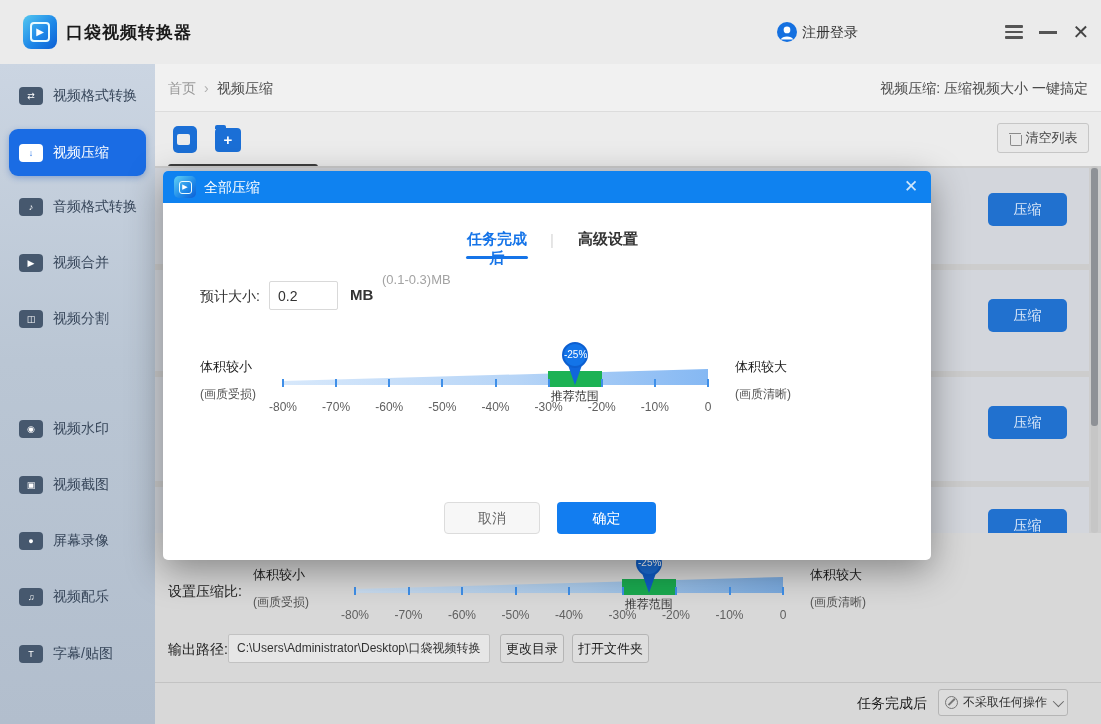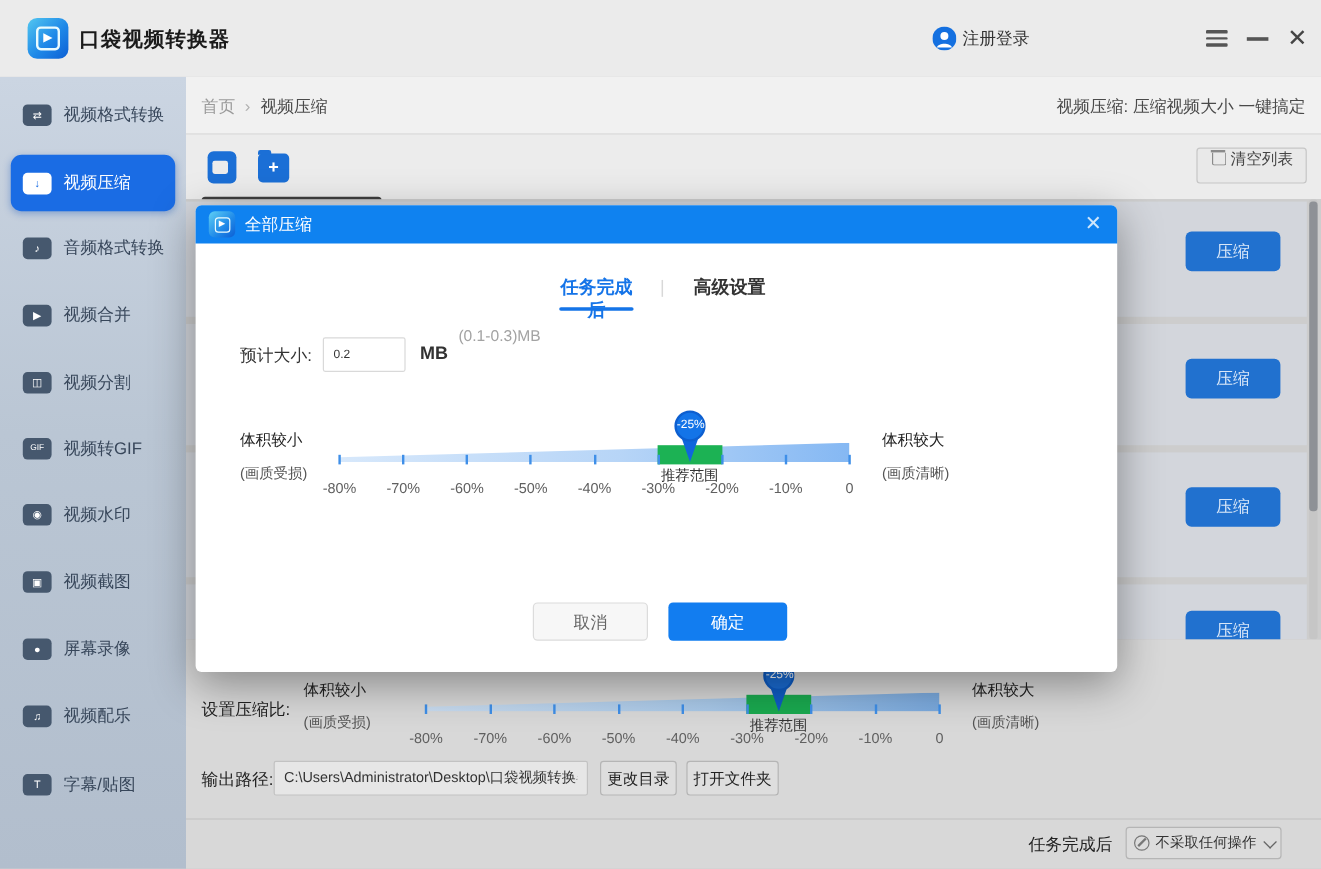--- a/index.html
+++ b/index.html
@@ -37,21 +37,21 @@
   .crumb-cur { position:absolute; left:62px; top:16px; color:#4a4a4a; }
   .tagline { position:absolute; right:13px; top:16px; color:#4a4a4a; }
 
   
   .toolbar { position:absolute; left:155px; top:112px; width:946px; height:54px; background:#ececec; }
   .tb-file { position:absolute; left:18px; top:14px; width:24px; height:27px; background:#1b6fd6; border-radius:5px; }
   .tb-file i { position:absolute; left:4px; top:8px; width:13px; height:11px; background:#ececec; border-radius:2px; }
   .tb-folder { position:absolute; left:60px; top:16px; width:26px; height:24px; background:#1b6fd6; border-radius:4px; color:#fff; }
   .tb-folder::before { content:""; position:absolute; left:0; top:-3px; width:11px; height:4px; background:#1b6fd6; border-radius:2px 2px 0 0; }
   .tb-folder i { position:absolute; left:0; right:0; top:3px; text-align:center; font-style:normal; font-size:15px; font-weight:bold; }
-  .clear-btn { position:absolute; left:842px; top:11px; width:92px; height:30px; background:#e9e9e9; border:1px solid #c6c6c6; border-radius:3px; color:#444; font-size:13px; display:flex; align-items:flex-start; justify-content:center; gap:5px; cursor:pointer; }
+  .clear-btn { position:absolute; left:842px; top:11px; width:92px; height:30px; background:#e9e9e9; border:1px solid #c6c6c6; border-radius:3px; color:#444; font-size:13px; display:flex; align-items:center; justify-content:center; gap:5px; cursor:pointer; }
   .trash-ic { width:12px; height:13px; position:relative; display:inline-block; }
   .trash-ic::before { content:""; position:absolute; left:1px; top:3px; width:10px; height:10px; border:1.5px solid #8a8a8a; border-top:none; border-radius:0 0 2px 2px; }
   .trash-ic::after { content:""; position:absolute; left:0; top:1px; width:12px; height:1.5px; background:#8a8a8a; }
 
   .darktab { position:absolute; left:168px; top:164px; width:150px; height:9px; background:#3e3e3e; border-radius:3px 3px 0 0; }
 
   
   .filelist { position:absolute; left:155px; top:166px; width:946px; height:367px; background:#cdcdcd; overflow:hidden; }
   .frow { position:absolute; left:0; width:934px; background:#d3d6dc; }
   .frow .cbtn { position:absolute; left:833px; width:79px; height:33px; background:#2171cf; border-radius:5px; color:#d9e7f8; font-size:14px; text-align:center; line-height:33px; cursor:pointer; }
@@ -110,21 +110,21 @@
     background:linear-gradient(135deg,#5fd0f5 0%,#1e88e8 60%,#0d5fd4 100%); display:flex; align-items:center; justify-content:center; }
   .m-logo i { display:block; width:13px; height:13px; border:1.5px solid #eafbff; border-radius:3px; color:#fff; font-style:normal; font-size:7px; line-height:10px; text-align:center; }
   .m-title { position:absolute; left:41px; top:8px; color:#ffffff; font-size:14px; }
   .m-close { position:absolute; left:736px; top:4px; width:24px; height:24px; color:#cfe6fb; font-size:17px; line-height:24px; text-align:center; cursor:pointer; }
   .tab { position:absolute; top:59px; width:62px; text-align:center; font-size:15px; cursor:pointer; }
   .tab-basic { left:303px; color:#1574e8; font-weight:bold; }
   .tab-underline { position:absolute; left:303px; top:85px; width:62px; height:3px; background:#1574e8; border-radius:2px; }
   .tab-sep { position:absolute; left:387px; top:60px; color:#d8d8d8; font-size:15px; }
   .tab-adv { left:414px; color:#333; font-weight:bold; }
   .size-label { position:absolute; left:37px; top:117px; font-size:14px; color:#333; }
-  .size-input { position:absolute; left:106px; top:110px; width:69px; height:29px; border:1px solid #d9d9d9; border-radius:2px; background:#fff; font-size:10px; color:#333; padding:0 8px; font-family:"Liberation Sans","DejaVu Sans",sans-serif; }
+  .size-input { position:absolute; left:106px; top:110px; width:69px; height:29px; border:1px solid #d9d9d9; border-radius:2px; background:#fff; font-size:14px; color:#333; padding:0 8px; font-family:"Liberation Sans","DejaVu Sans",sans-serif; }
   .size-unit { position:absolute; left:187px; top:115px; font-size:15px; color:#333; font-weight:bold; }
   .size-hint { position:absolute; left:219px; top:101px; font-size:13px; color:#a3a3a3; }
   .m-cancel { position:absolute; left:281px; top:331px; width:96px; height:32px; background:#f7f7f7; border:1px solid #dcdcdc; border-radius:4px; color:#666; font-size:14px; text-align:center; line-height:30px; cursor:pointer; }
   .m-ok { position:absolute; left:394px; top:331px; width:99px; height:32px; background:#127df0; border-radius:4px; color:#ffffff; font-size:14px; text-align:center; line-height:32px; cursor:pointer; }
 </style>
 </head>
 <body>
 
 <div class="titlebar">
   <div class="app-logo">
@@ -163,24 +163,20 @@
       <span class="side-icon"><i>♪</i></span>
       <span class="side-label">音频格式转换</span>
     </div>
   <div class="side-item" style="top:177px">
       <span class="side-icon"><i>▶</i></span>
       <span class="side-label">视频合并</span>
     </div>
   <div class="side-item" style="top:233px">
       <span class="side-icon"><i>◫</i></span>
       <span class="side-label">视频分割</span>
-    </div>
-  <div class="side-item" style="top:288px">
-      <span class="side-icon" style="font-size:7px"><i>GIF</i></span>
-      <span class="side-label">视频转GIF</span>
     </div>
   <div class="side-item" style="top:343px">
       <span class="side-icon"><i>◉</i></span>
       <span class="side-label">视频水印</span>
     </div>
   <div class="side-item" style="top:399px">
       <span class="side-icon"><i>▣</i></span>
       <span class="side-label">视频截图</span>
     </div>
   <div class="side-item" style="top:455px">

